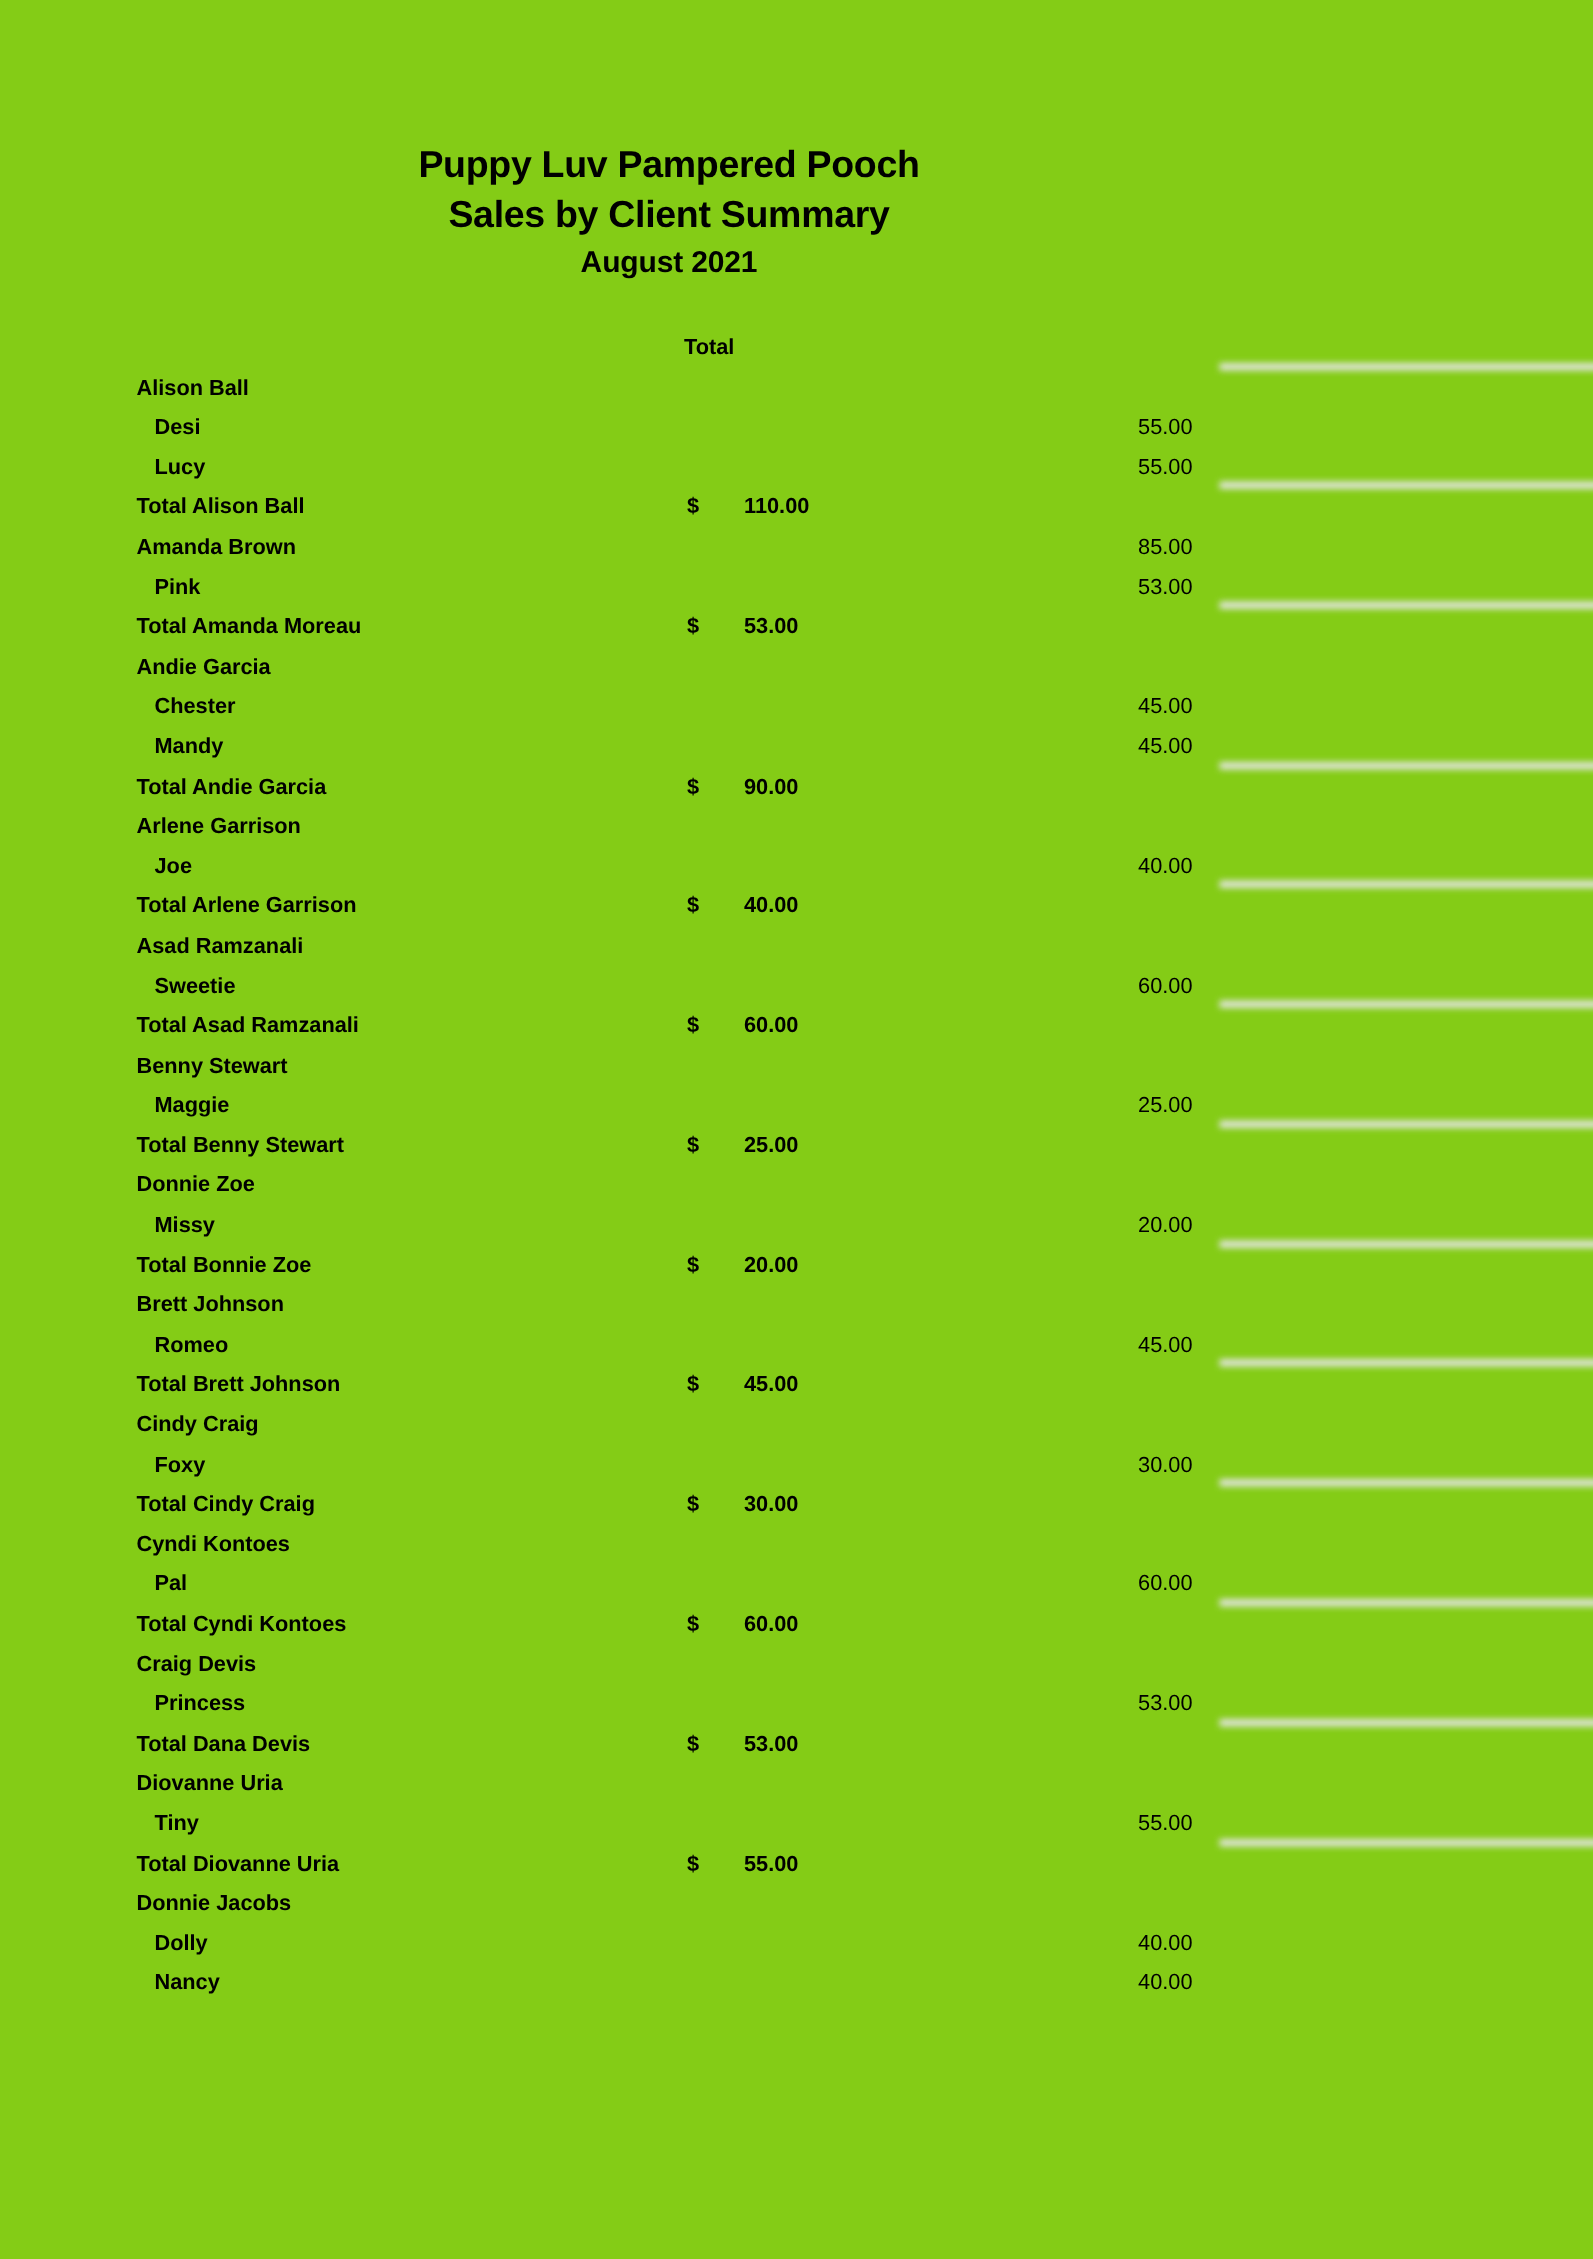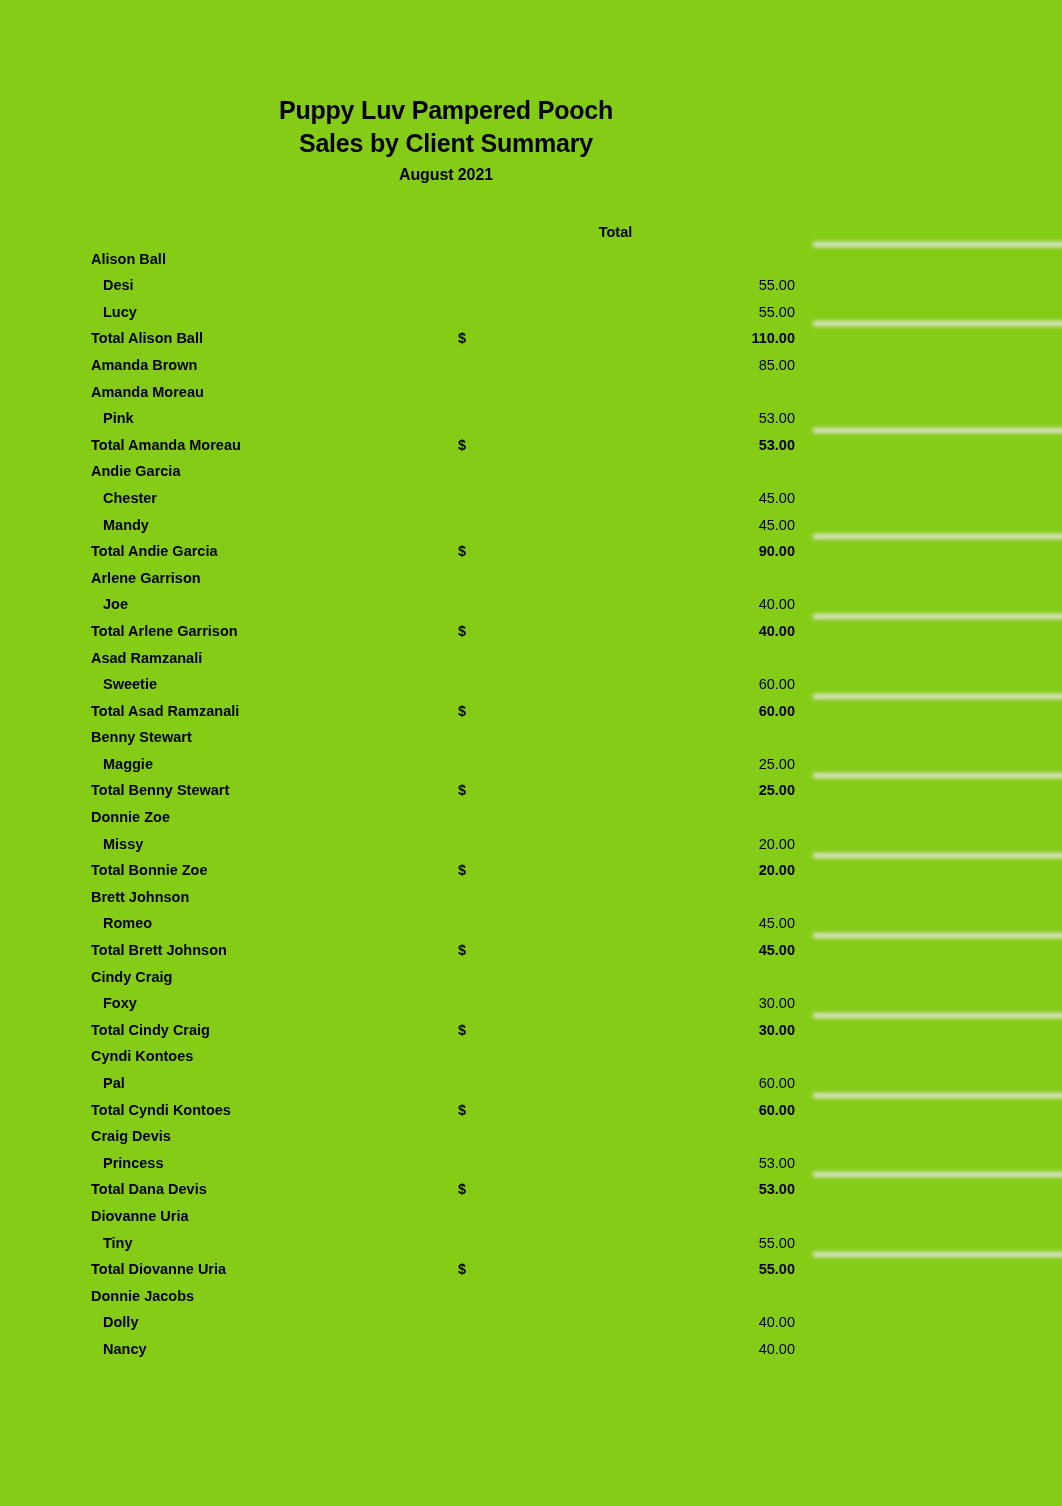--- a/index.html
+++ b/index.html
@@ -37,21 +37,21 @@
     line-height: 33px;
     letter-spacing: -0.2px;
   }
   .title-line-2 {
     font-size: 25px;
     font-weight: bold;
     line-height: 33px;
     letter-spacing: -0.2px;
   }
   .title-period {
-    font-size: 16px;
+    font-size: 20px;
     font-weight: bold;
     line-height: 30px;
     letter-spacing: -0.1px;
   }
 
   
   .report {
     position: absolute;
     left: 91px;
     top: 219px;
@@ -72,21 +72,20 @@
     height: 26.6px;
     white-space: nowrap;
   }
   
   col.c-label  { width: 365px; }
   col.c-cur    { width: 40px;  }
   col.c-amount { width: 315px; }
 
   
   .hdr-total {
-    text-align: center;
     font-weight: bold;
     font-size: 14.5px;
     padding-right: 36px !important;
   }
   .hdr-rule-cell { padding: 0; }
 
   
   .rule {
     position: relative;
     height: 0;
@@ -130,21 +129,20 @@
     padding-left: 2px !important;
   }
 
   
   .amt {
     text-align: right;
     padding-right: 16px !important;
     font-weight: normal;
   }
   .amt-bold {
-    text-align: right;
     padding-right: 16px !important;
     font-weight: bold;
   }
 </style>
 </head>
 <body>
 
 <div class="page">
 
   <div class="title-block">
@@ -202,25 +200,20 @@
             <td class="lvl-total">Total Alison Ball</td>
             <td class="cur">$</td>
             <td class="amt-bold">110.00</td>
           </tr>
           <tr>
             <td class="lvl-client">Amanda Brown</td>
             <td class="cur"></td>
             <td class="amt">85.00</td>
           </tr>
           <tr>
-            <td class="lvl-client">Amanda Moreau</td>
-            <td class="cur"></td>
-            <td class="amt"></td>
-          </tr>
-          <tr>
             <td class="lvl-pet">Pink</td>
             <td class="cur"></td>
             <td class="amt">53.00</td>
           </tr>
           <tr class="rule-row">
             <td></td>
             <td colspan="2">
               <div class="rule">
                 <div class="rule-bar"></div>
               </div>

